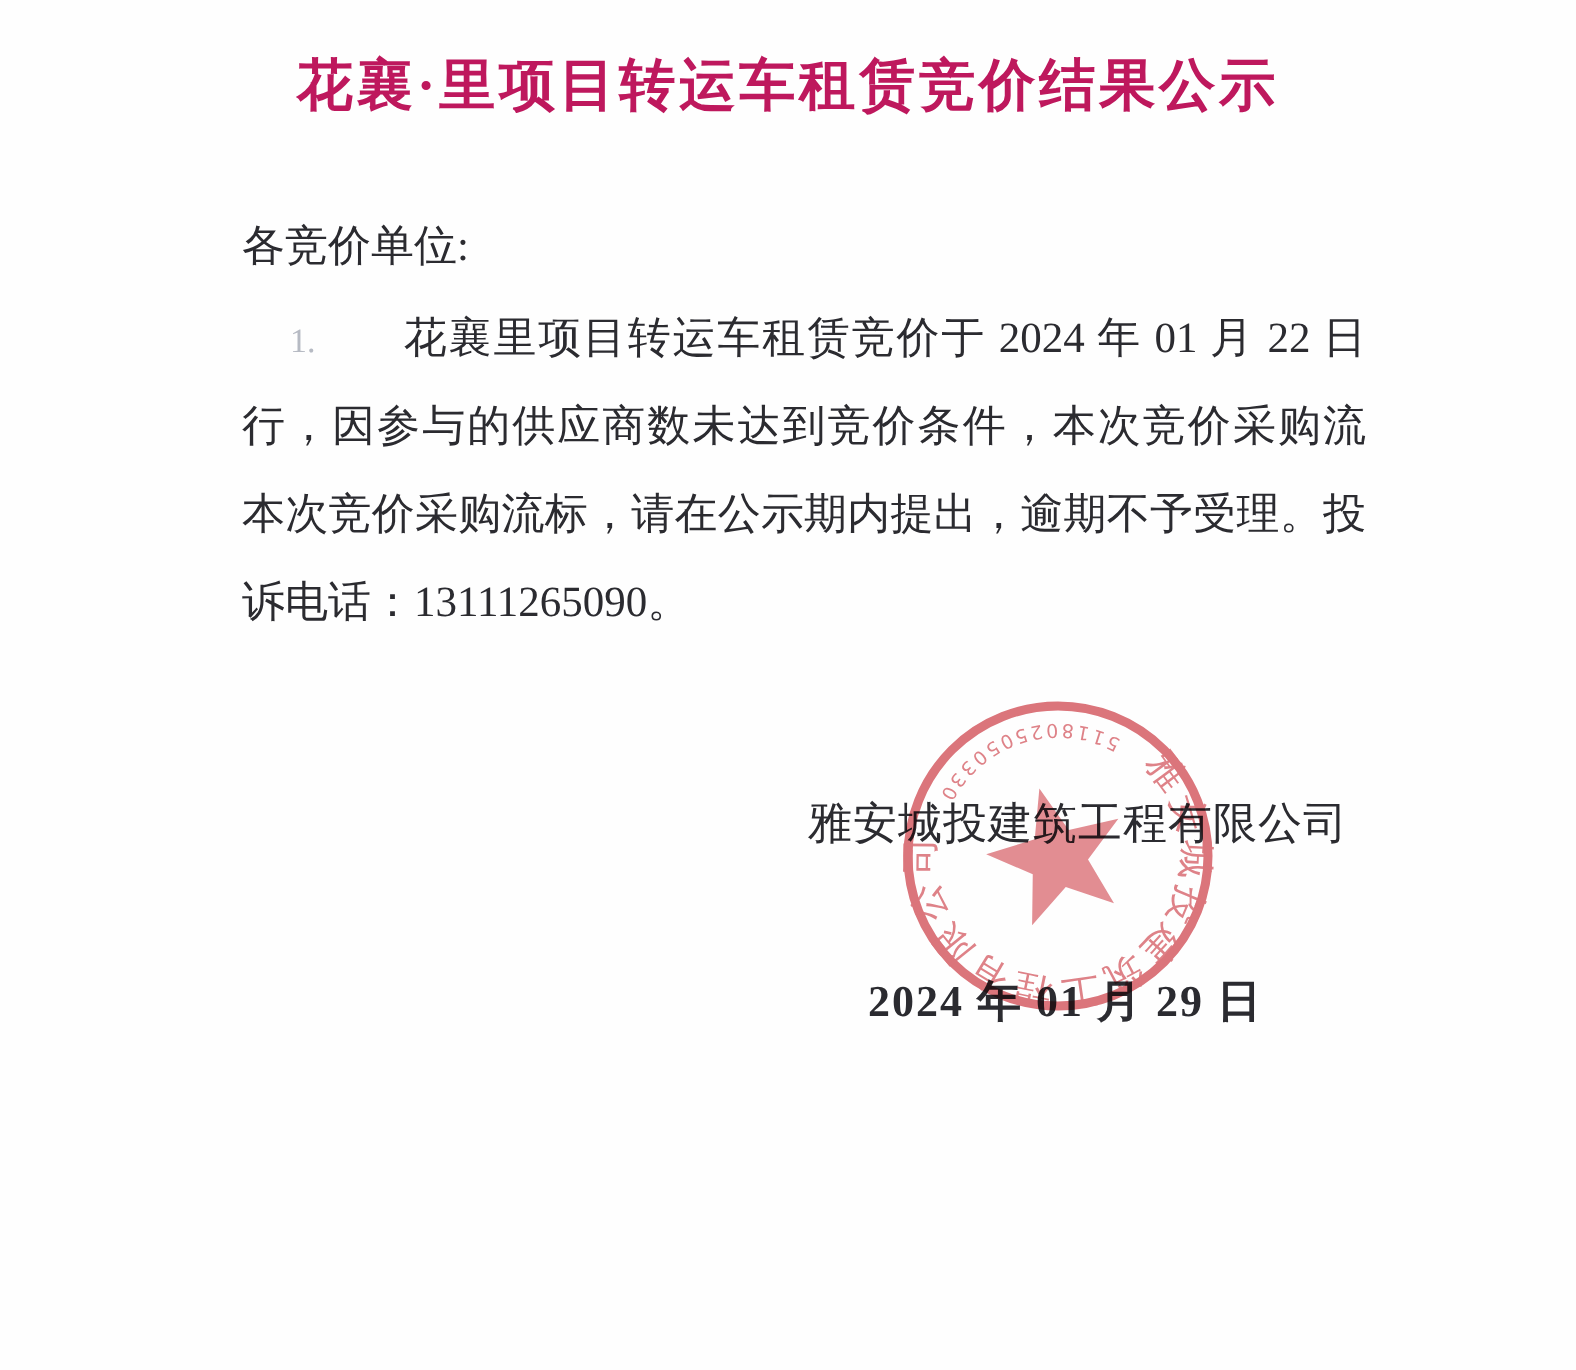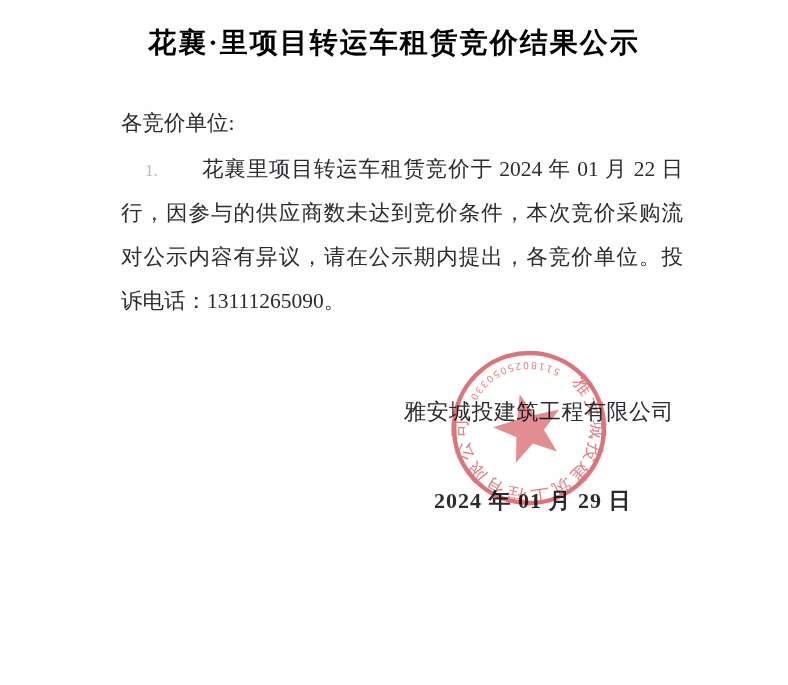--- a/index.html
+++ b/index.html
@@ -14,21 +14,21 @@
     width: 788px; height: 685px;
     background: #fefefe;
   }
   .title {
     position: absolute;
     top: 24px; left: 0; width: 788px;
     text-align: center;
     font-size: 28px;
     font-weight: bold;
     letter-spacing: 2px;
-    color: #000000;
+    color: #be185d;
   }
   .body-block {
     position: absolute;
     top: 101px; left: 105px; width: 578px;
     font-size: 21.5px;
     color: #2b2b30;
   }
   .line {
     line-height: 44px;
     height: 44px;
@@ -86,21 +86,21 @@
 <body>
 
 <div class="page">
 
   <h1 class="title">花襄·里项目转运车租赁竞价结果公示</h1>
 
   <div class="body-block">
     <div class="line salutation">各竞价单位:</div>
     <div class="line justify indent-first"><span class="list-marker">1.</span><span>花襄里项目转运车租赁竞价于 2024 年 01 月 22 日进</span></div>
     <div class="line justify">行，因参与的供应商数未达到竞价条件，本次竞价采购流标。</div>
-    <div class="line justify">对公示内容有异议，请在公示期内提出，各竞价单位。投</div>
+    <div class="line justify">本次竞价采购流标，请在公示期内提出，逾期不予受理。投</div>
     <div class="line">诉电话：13111265090。</div>
   </div>
 
   <div class="issuer">雅安城投建筑工程有限公司</div>
 
   <div class="issue-date">2024 年 01 月 29 日</div>
 
   <svg class="seal" viewBox="0 0 164 164" aria-hidden="true">
     <defs>
       <path id="sealTopArc" d="M 28,114 A 62.5,62.5 0 1 1 136,114" fill="none"></path>

